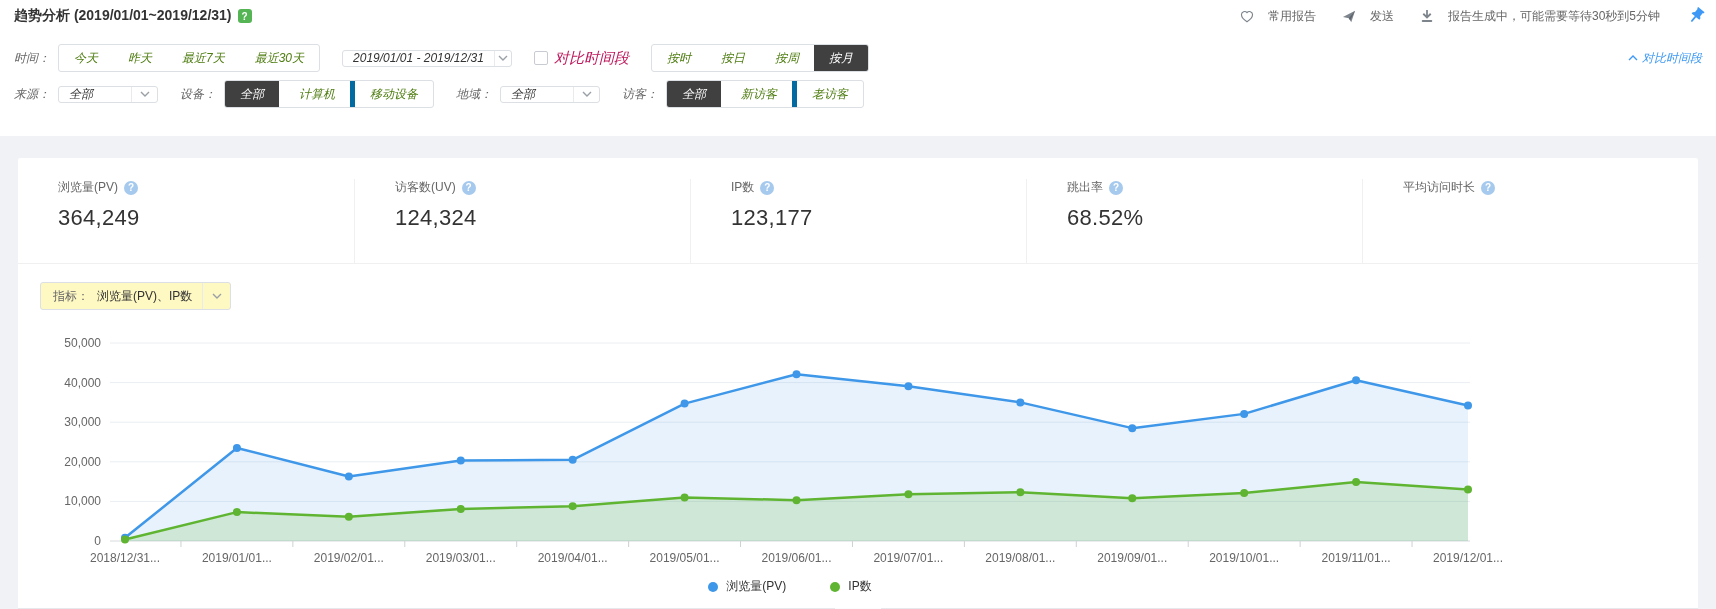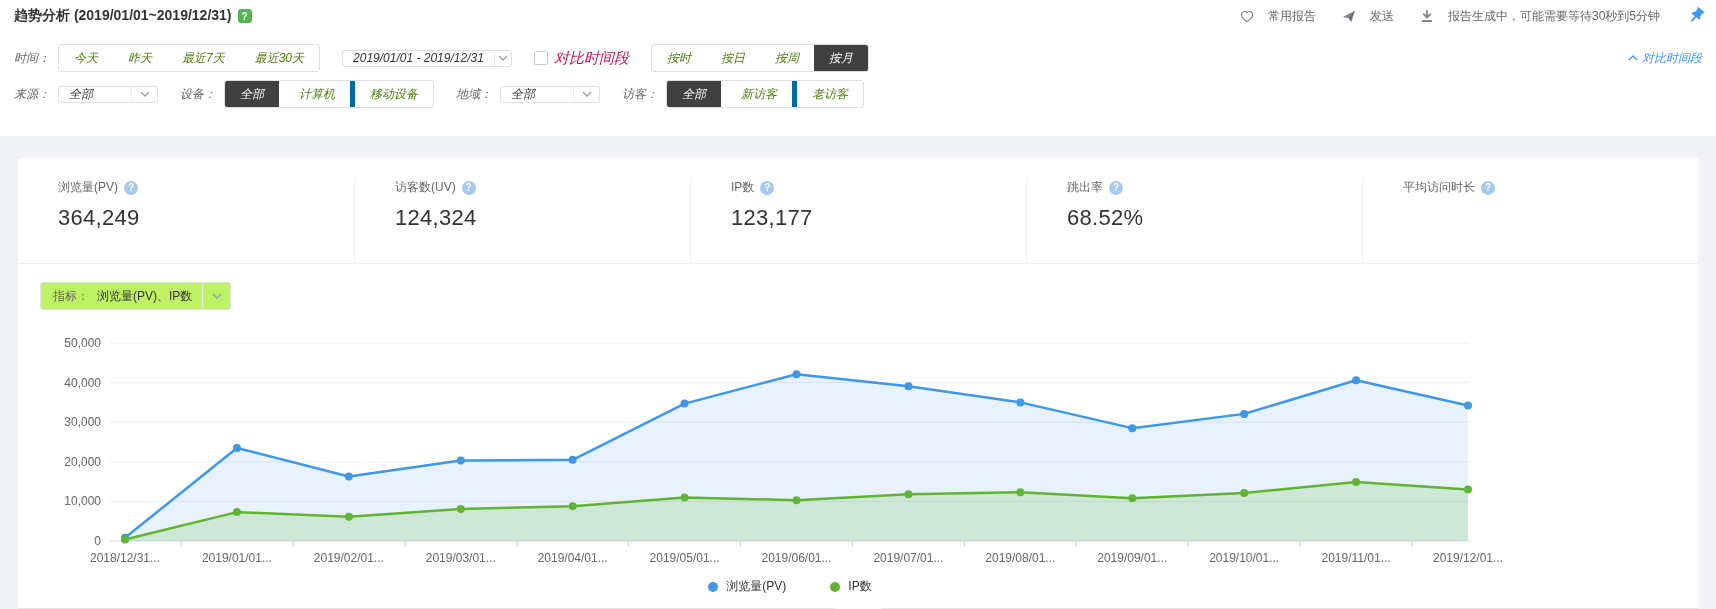--- a/index.html
+++ b/index.html
@@ -51,21 +51,21 @@
   .stat { width:336px; padding-left:40px; }
   .stat + .stat { border-left:1px solid #f0f0f0; }
   .stat-label { display:flex; align-items:center; gap:6px; font-size:12px; color:#666; }
   .stat-help { display:inline-flex; align-items:center; justify-content:center;
     width:14px; height:14px; border-radius:50%; background:#a6c9ee; color:#fff;
     font-size:10px; font-weight:bold; cursor:pointer; }
   .stat-value { margin-top:9px; font-size:22px; color:#333; letter-spacing:.3px; }
 
   .metric-row { margin:18px 0 0 22px; display:inline-flex; }
   .metric-select { display:inline-flex; align-items:stretch; height:28px;
-    border:1px solid #dcdfe3; border-radius:3px; background:#bef264; cursor:pointer; }
+    border:1px solid #dcdfe3; border-radius:3px; background:#fef9c3; cursor:pointer; }
   .metric-select .pre { display:flex; align-items:center; padding-left:12px; font-size:12px; color:#666; }
   .metric-select .val { display:flex; align-items:center; padding:0 10px 0 8px; font-size:12px; color:#333; }
   .metric-select .chev { width:28px; display:flex; align-items:center; justify-content:center;
     border-left:1px solid #e8eaee; }
 
   .chart-svg { display:block; margin-top:6px; width:1680px; height:258px; }
   svg text { font-family:"Liberation Sans","DejaVu Sans",sans-serif; }
 
   .legend-row { margin-top:4px; display:flex; justify-content:center; gap:44px;
     transform:translateX(-68px); }

